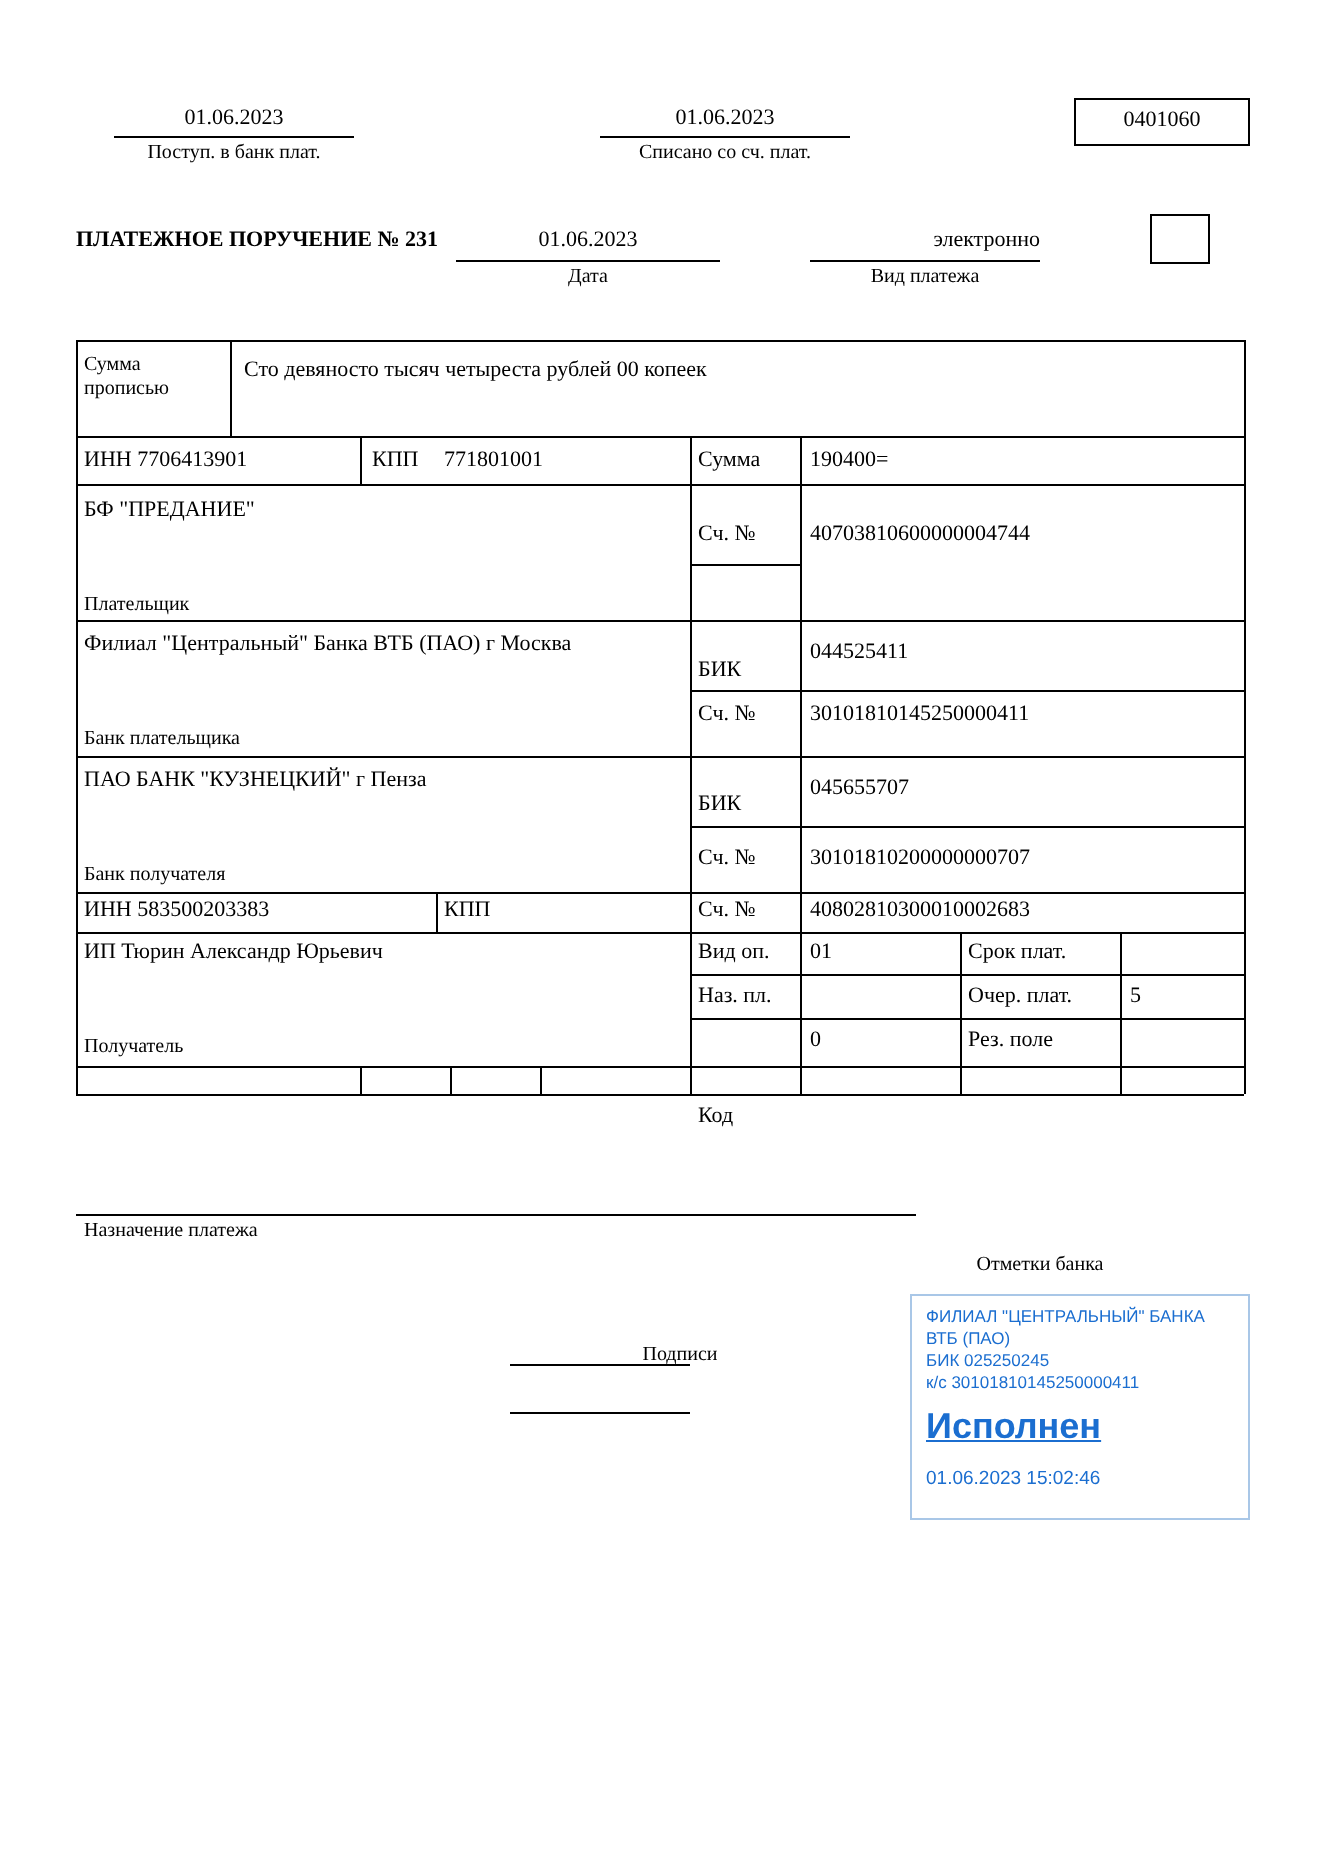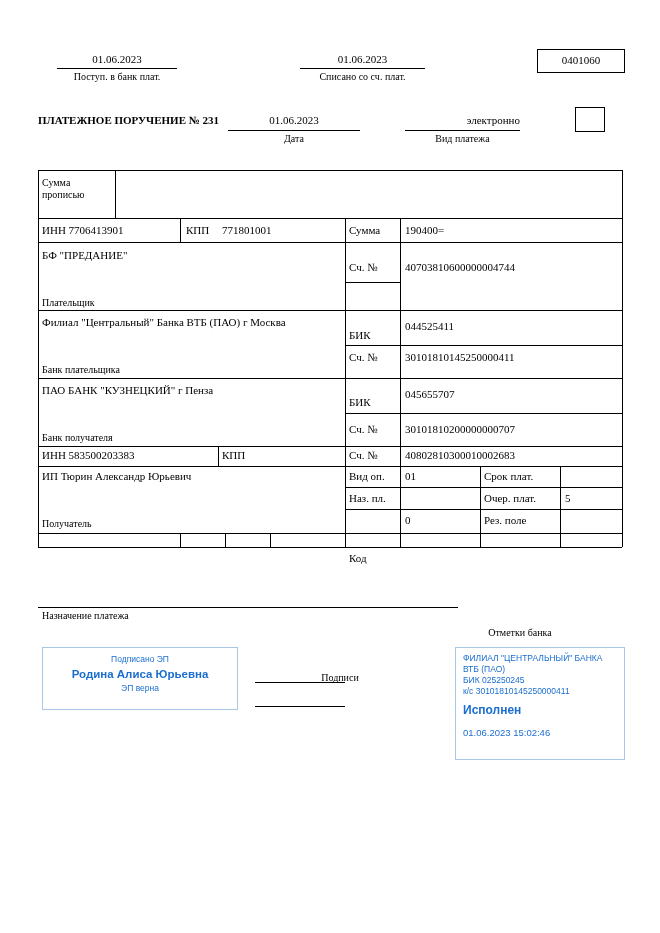--- a/index.html
+++ b/index.html
@@ -36,20 +36,21 @@
   <div class="t b" style="left:38px;top:114px;">ПЛАТЕЖНОЕ ПОРУЧЕНИЕ № 231</div>
   <div class="t c" style="left:228px;top:114px;width:132px;">01.06.2023</div>
   <div class="hl" style="left:228px;top:130px;width:132px;"></div>
   <div class="t sm c" style="left:228px;top:133px;width:132px;">Дата</div>
   <div class="t r" style="left:405px;top:114px;width:115px;">электронно</div>
   <div class="hl" style="left:405px;top:130px;width:115px;"></div>
   <div class="t sm c" style="left:405px;top:133px;width:115px;">Вид платежа</div>
   <div class="box" style="left:575px;top:107px;width:30px;height:25px;"></div>
 
   <div class="t sm wrap" style="left:42px;top:177px;width:72px;">Сумма прописью</div>
+  <div class="t" style="left:122px;top:179px;">Сто девяносто тысяч четыреста рублей 00 копеек</div>
 
   <div class="hl" style="left:38px;top:170px;width:584px;"></div>
   <div class="hl" style="left:38px;top:218px;width:584px;"></div>
   <div class="hl" style="left:38px;top:242px;width:584px;"></div>
   <div class="hl" style="left:38px;top:310px;width:584px;"></div>
   <div class="hl" style="left:38px;top:378px;width:584px;"></div>
   <div class="hl" style="left:38px;top:446px;width:584px;"></div>
   <div class="hl" style="left:38px;top:466px;width:584px;"></div>
   <div class="hl" style="left:38px;top:533px;width:584px;"></div>
   <div class="hl" style="left:38px;top:547px;width:584px;"></div>
@@ -113,31 +114,26 @@
   <div class="t" style="left:349px;top:514px;margin-top:38px;">Код</div>
   <div class="t" style="left:405px;top:514px;">0</div>
   <div class="t" style="left:484px;top:514px;">Рез. поле</div>
 
   <div class="hl" style="left:38px;top:607px;width:420px;"></div>
   <div class="t sm" style="left:42px;top:610px;">Назначение платежа</div>
 
   <div class="t sm c" style="left:280px;top:627px;width:120px;margin-top:45px;">Подписи</div>
   <div class="t sm c" style="left:460px;top:627px;width:120px;">Отметки банка</div>
 
-  <div class="stamp c" style="left:42px;top:647px;width:196px;height:63px;padding-top:6px;">
-    <div class="xs">Подписано ЭП</div>
-    <div class="b" style="font-size:11.5px;margin:4px 0 3px 0;">Родина Алиса Юрьевна</div>
-    <div class="xs">ЭП верна</div>
-  </div>
 
   <div class="hl" style="left:255px;top:682px;width:90px;"></div>
   <div class="hl" style="left:255px;top:706px;width:90px;"></div>
 
   <div class="stamp" style="left:455px;top:647px;width:170px;height:113px;padding:5px 7px;">
     <div class="xs" style="line-height:1.3;">ФИЛИАЛ "ЦЕНТРАЛЬНЫЙ" БАНКА</div>
     <div class="xs" style="line-height:1.3;">ВТБ (ПАО)</div>
     <div class="xs" style="line-height:1.3;">БИК 025250245</div>
     <div class="xs" style="line-height:1.3;">к/с 30101810145250000411</div>
-    <div class="b" style="font-size:12px;margin-top:6px;">Исполнен</div>
+    <div class="b" style="font-size:18px;margin-top:6px;text-decoration:underline;">Исполнен</div>
     <div style="font-size:9.5px;margin-top:10px;">01.06.2023 15:02:46</div>
   </div>
 
 </div>
 
 </body></html>

